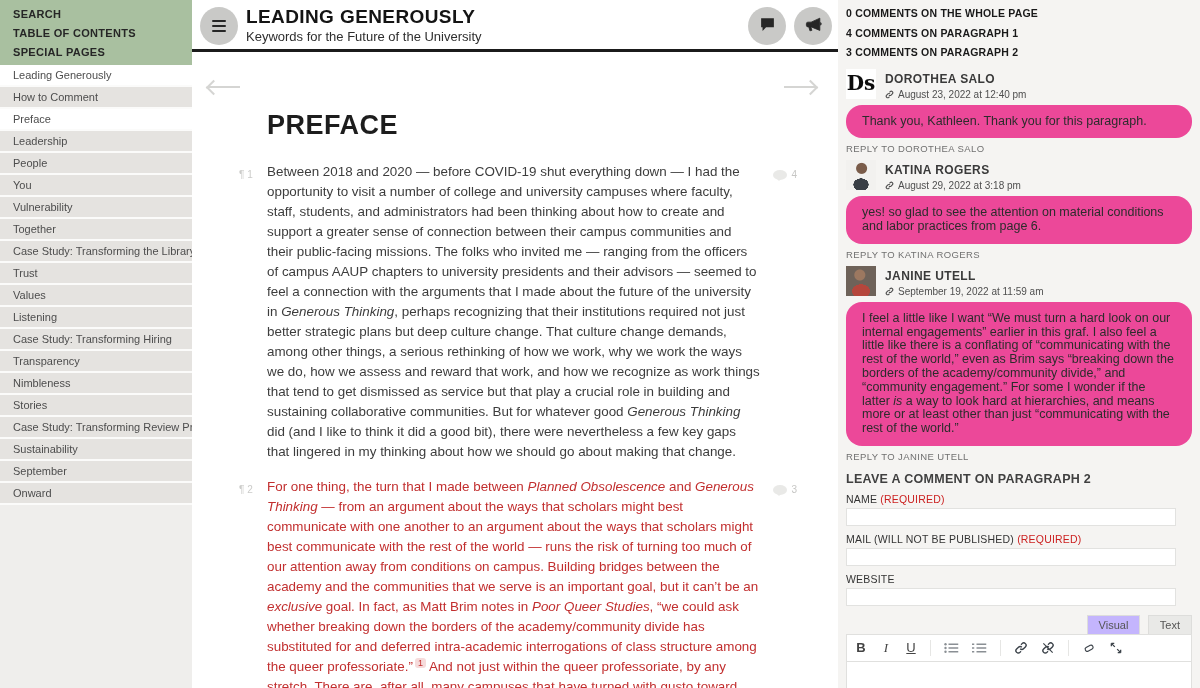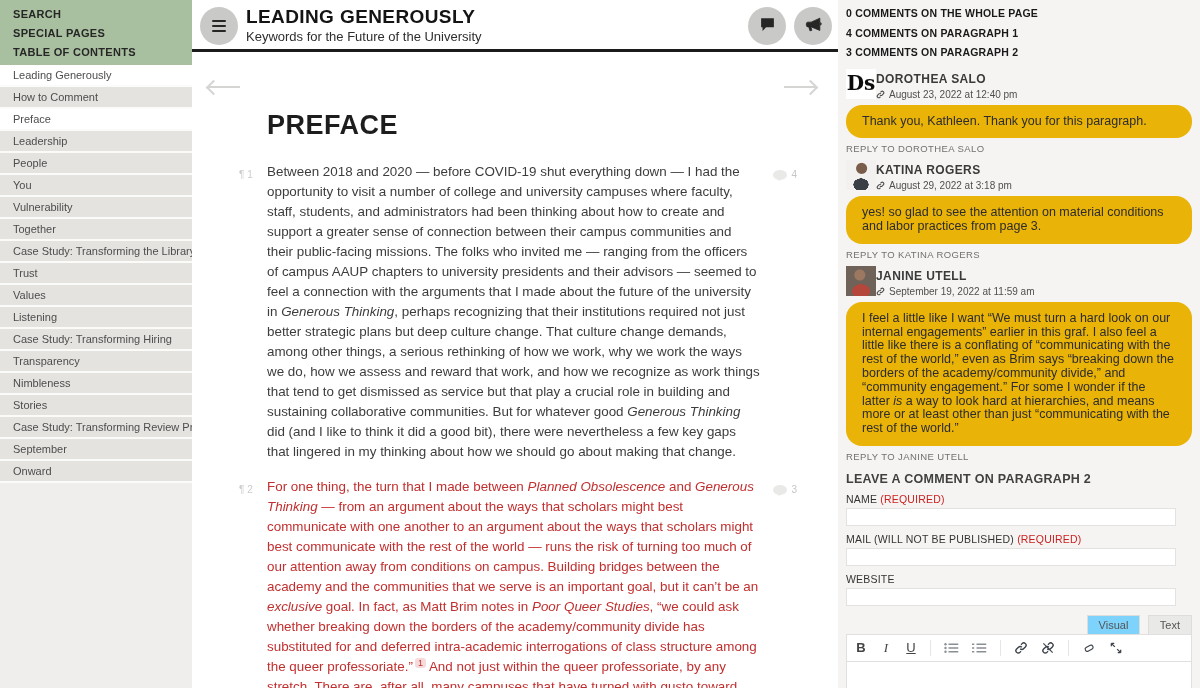--- a/index.html
+++ b/index.html
@@ -52,88 +52,89 @@
     border-top-color:#e9e9e7;}
   .fn{background:#f6dbdb;color:#c22f2f;font-size:9px;padding:0 3px;border-radius:3px;
     line-height:1;margin-left:2px;}
 
   
   .comments-pane{position:absolute;left:838px;top:0;width:362px;height:688px;
     background:#f5f4f2;box-sizing:border-box;padding:4px 8px 0 8px;overflow:hidden;}
   .summary-line{font-size:10.5px;font-weight:700;color:#191919;letter-spacing:.2px;
     line-height:19.5px;cursor:pointer;}
   .comment{margin-top:6px;}
-  .c-head{display:flex;}
+  .c-head{display:flex;gap:9px;}
   .avatar{width:30px;height:30px;flex:none;background:#fff;}
   .avatar-ds{font-family:"DejaVu Serif","Liberation Serif",serif;font-weight:700;font-size:20px;
     line-height:28px;text-align:center;color:#0c0c0c;}
   .avatar-kr{background:
     radial-gradient(circle at 52% 28%, #7a5c4a 0 5px, rgba(0,0,0,0) 6px),
     radial-gradient(ellipse 11px 9px at 50% 82%, #3a3f46 0 68%, rgba(0,0,0,0) 70%),
     #f2f1ef;}
   .avatar-ju{background:
     radial-gradient(circle at 46% 30%, #9c7860 0 5px, rgba(0,0,0,0) 6px),
     radial-gradient(ellipse 13px 10px at 50% 84%, #b5463c 0 68%, rgba(0,0,0,0) 70%),
     #6e6259;}
   .c-name{font-size:12px;font-weight:700;color:#3a3a3a;letter-spacing:.4px;margin-top:3px;}
   .c-date{font-size:10px;color:#4f4f4f;margin-top:3px;display:flex;align-items:center;gap:4px;cursor:pointer;}
   .c-date svg{flex:none;}
-  .bubble{background:#eab308;border-radius:16px;padding:10px 16px;margin-top:5px;
+  .bubble{background:#ec4899;border-radius:16px;padding:10px 16px;margin-top:5px;
     font-size:12.5px;line-height:13.8px;color:#2c2c2c;}
   .reply{text-align:left;font-size:9.5px;color:#707070;letter-spacing:.4px;
     margin:5px 2px 2px 0;cursor:pointer;}
 
   .form-title{font-size:12.5px;font-weight:700;color:#404040;letter-spacing:.3px;margin:10px 0 4px 0;}
   .f-label{display:block;font-size:10.5px;color:#333;letter-spacing:.2px;margin:7px 0 3px 0;}
   .req{color:#cb1f1f;}
   .f-input{width:330px;height:18px;border:1px solid #e2e2e0;background:#fff;box-sizing:border-box;display:block;}
   .editor{margin-top:9px;}
   .tabs{text-align:right;}
   .tab{display:inline-block;padding:3px 11px;font-size:11px;color:#555;background:#e9e9e7;
     border:1px solid #dddddb;border-bottom:none;margin-left:3px;cursor:pointer;}
-  .tab.active{background:#7dd3fc;}
+  .tab.active{background:#c4b5fd;}
   .toolbar{border:1px solid #e0e0de;background:#fff;padding:5px 8px;display:flex;
     align-items:center;gap:13px;}
   .tb{font-size:13px;color:#444;min-width:12px;text-align:center;cursor:pointer;line-height:16px;}
   .tb-b{font-weight:700;}
   .tb-i{font-style:italic;font-family:"Liberation Serif",serif;}
   .tb-u{text-decoration:underline;}
   .tb svg{display:block;}
   .sep{width:1px;height:16px;background:#e6e6e4;}
   .editor-area{height:46px;background:#fff;border:1px solid #e0e0de;border-top:none;cursor:text;}
 </style>
 </head>
 <body>
 
 <div id="app">
 
   <aside class="toc-sidebar">
     <div class="side-head">
       <div class="side-head-item">SEARCH</div>
+      <div class="side-head-item">TABLE OF CONTENTS</div>
       <div class="side-head-item">SPECIAL PAGES</div>
-      <div class="side-head-item">TABLE OF CONTENTS</div>
     </div>
     <nav class="toc-list">
       <div class="toc-item hl">Leading Generously</div>
       <div class="toc-item">How to Comment</div>
       <div class="toc-item hl">Preface</div>
       <div class="toc-item">Leadership</div>
       <div class="toc-item">People</div>
       <div class="toc-item">You</div>
       <div class="toc-item">Vulnerability</div>
       <div class="toc-item">Together</div>
       <div class="toc-item">Case Study: Transforming the Library</div>
       <div class="toc-item">Trust</div>
       <div class="toc-item">Values</div>
       <div class="toc-item">Listening</div>
       <div class="toc-item">Case Study: Transforming Hiring</div>
       <div class="toc-item">Transparency</div>
       <div class="toc-item">Nimbleness</div>
       <div class="toc-item">Stories</div>
       <div class="toc-item">Case Study: Transforming Review Processes</div>
+      <div class="toc-item">Sustainability</div>
       <div class="toc-item">September</div>
       <div class="toc-item">Onward</div>
     </nav>
   </aside>
 
   <main class="main-pane">
     <header class="content-header">
       <button class="circle-btn btn-menu">
         <span class="hamburger">
             <i></i>
@@ -217,21 +218,21 @@
           <div class="c-name">KATINA ROGERS</div>
           <div class="c-date">
             <svg width="9" height="9" viewBox="0 0 24 24" fill="none" stroke="#4f4f4f" stroke-width="3">
                 <path d="M10.6 13.4a4 4 0 0 0 5.7 0l3.2-3.2a4 4 0 1 0-5.7-5.7L12 6.3"></path>
                 <path d="M13.4 10.6a4 4 0 0 0-5.7 0l-3.2 3.2a4 4 0 1 0 5.7 5.7L12 17.7"></path>
               </svg>
             <span>August 29, 2022 at 3:18 pm</span>
           </div>
         </div>
       </div>
-      <div class="bubble">yes! so glad to see the attention on material conditions and labor practices from page 3.</div>
+      <div class="bubble">yes! so glad to see the attention on material conditions and labor practices from page 6.</div>
       <div class="reply">REPLY TO KATINA ROGERS</div>
     </section>
 
     <section class="comment">
       <div class="c-head">
         <span class="avatar avatar-ju"></span>
         <div>
           <div class="c-name">JANINE UTELL</div>
           <div class="c-date">
             <svg width="9" height="9" viewBox="0 0 24 24" fill="none" stroke="#4f4f4f" stroke-width="3">

